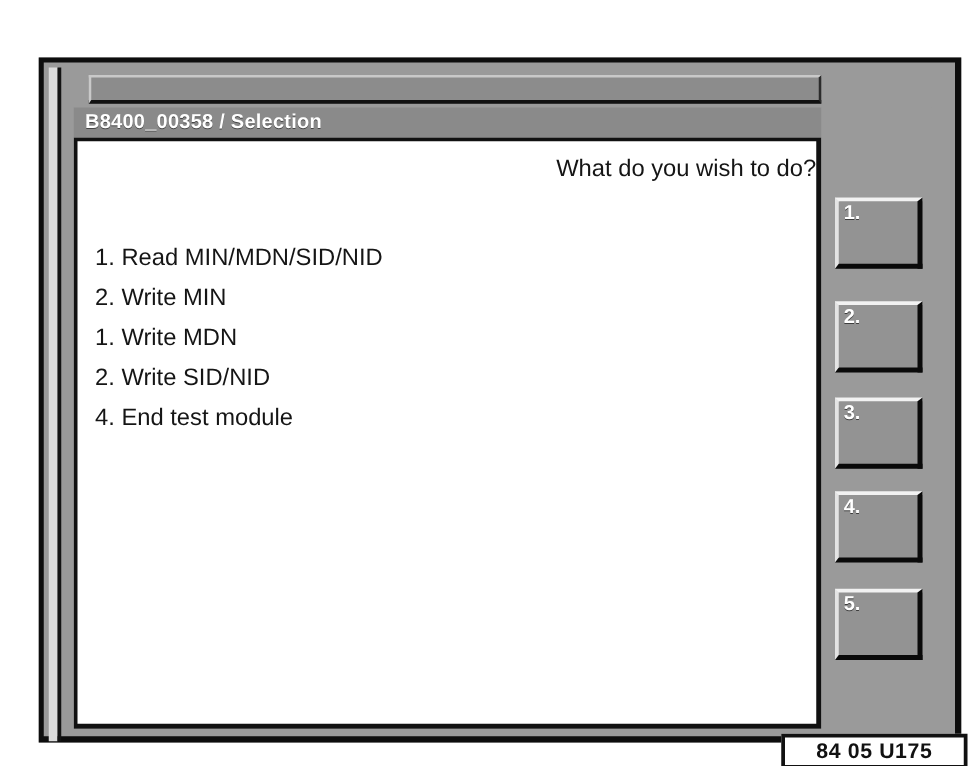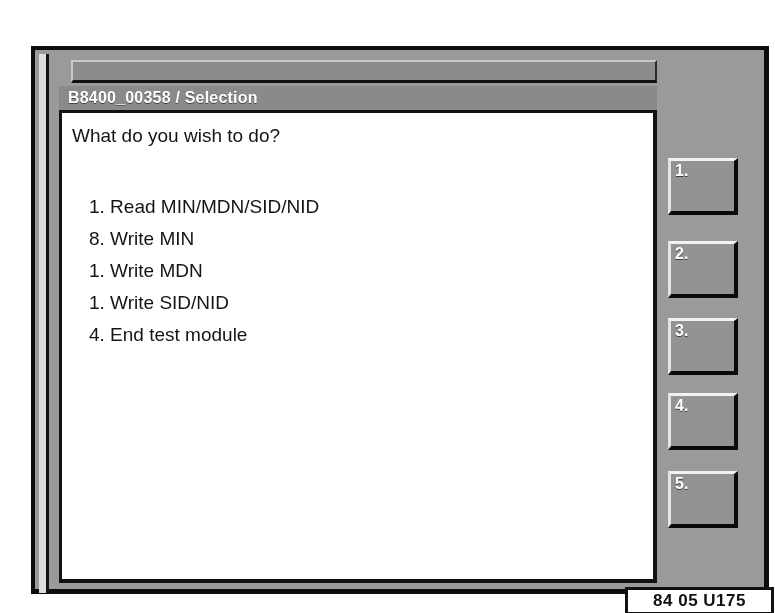--- a/index.html
+++ b/index.html
@@ -103,25 +103,26 @@
   #content-inner {
     padding: 10px 0 0 10px;
   }
 
   .prompt-text {
     font-size: 19px;
     color: #151515;
     margin: 0 0 0 0;
     line-height: 26px;
     white-space: nowrap;
+    text-align: right;
   }
 
   #menu-list {
     list-style: none;
-    margin: 17px;
+    margin: 4px;
     padding: 0;
     margin-top: 42px;
   }
   #menu-list li {
     font-size: 19px;
     color: #151515;
     line-height: 32px;
     white-space: nowrap;
   }
 
@@ -191,23 +192,23 @@
   <div id="toolbar-strip"></div>
 
   <div id="title-bar">B8400_00358 / Selection</div>
 
   <div id="content-panel">
     <div id="content-inner">
       <p class="prompt-text">What do you wish to do?</p>
 
       <ul id="menu-list">
         <li>1. Read MIN/MDN/SID/NID</li>
-        <li>8. Write MIN</li>
+        <li>2. Write MIN</li>
         <li>1. Write MDN</li>
-        <li>1. Write SID/NID</li>
+        <li>2. Write SID/NID</li>
         <li>4. End test module</li>
       </ul>
     </div>
   </div>
 
   <div id="button-column">
     <div class="softkey">1.</div>
     <div class="softkey">2.</div>
     <div class="softkey">3.</div>
     <div class="softkey">4.</div>

